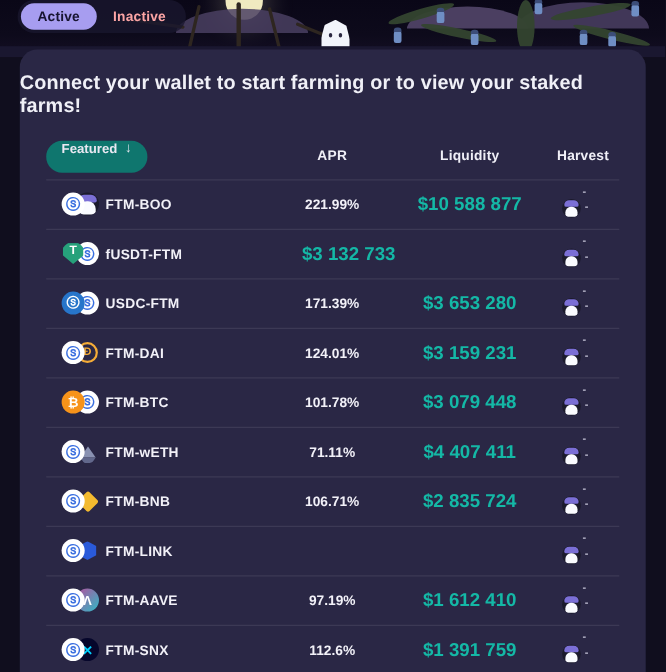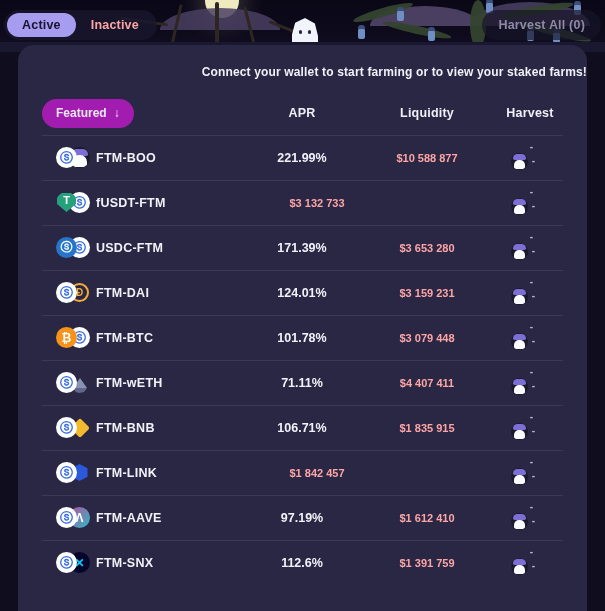--- a/index.html
+++ b/index.html
@@ -71,22 +71,22 @@
   }
   .vine {
     position: absolute; background: #34452f; border-radius: 50%;
     opacity: .95;
   }
 
   
   .topbar {
     position: absolute; left: 0; top: 0;
     width: 605px; height: 40px;
-    display: flex; align-items: flex-end;
-    padding: 0 4px;
+    display: flex; align-items: flex-start;
+    padding: 0 16px;
     z-index: 5;
   }
   .tabs {
     display: flex; align-items: center;
     background: rgba(26,23,46,0.78);
     border-radius: 20px;
     padding: 3px;
     height: 30px;
   }
   .tab {
@@ -124,43 +124,43 @@
     position: absolute;
     left: 18px; top: 45px;
     width: 569px;
     min-height: 570px;
     background: #2a2745;
     border-radius: 16px 16px 0 0;
     z-index: 4;
     overflow: hidden;
   }
   .connect-msg {
-    text-align: right;
+    text-align: left;
     color: #f0f0f7;
-    font-size: 12px;
+    font-size: 18px;
     font-weight: bold;
     letter-spacing: .15px;
     padding: 20px 0 0 0;
   }
 
   
   .thead {
     display: flex;
     align-items: center;
     height: 34px;
     margin: 17px 24px 0 24px;
   }
   .col-name   { width: 205px; }
   .col-apr    { width: 110px; text-align: center; }
   .col-liq    { width: 140px; text-align: center; }
   .col-earn   { flex: 1; text-align: center; }
 
   .sort-pill {
-    display: inline-flex; align-items: center; gap: 7px;
-    background: #a21caf;
+    display: inline-flex; gap: 7px;
+    background: #0f766e;
     border-radius: 16px;
     height: 29px;
     padding: 0 14px;
     color: #e9e8f2;
     font-size: 12px;
     font-weight: bold;
     cursor: pointer;
     user-select: none;
   }
   .arrow-down { font-size: 12px; line-height: 1; color: #e9e8f2; }
@@ -275,21 +275,21 @@
     font-weight: bold;
     letter-spacing: .25px;
     white-space: nowrap;
   }
   .apr-cell {
     width: 110px; text-align: center;
     color: #f2f1f8; font-size: 12.5px; font-weight: bold;
   }
   .liq-cell {
     width: 140px; text-align: center;
-    color: #fca5a5; font-size: 11px; font-weight: bold;
+    color: #14b8a6; font-size: 17px; font-weight: bold;
   }
   .earn-cell {
     flex: 1; position: relative; height: 45px;
   }
   .earn-inner {
     position: absolute; right: 28px; top: 6px;
     display: flex; flex-direction: column; align-items: flex-end; gap: 1px;
   }
   .earn-usd {
     color: #b9b7cc; font-size: 10px; font-weight: bold;
@@ -350,23 +350,20 @@
   <div class="topbar">
     <div class="tabs">
       <div class="tab active">
         <span>Active</span>
       </div>
       <div class="tab">
         <span>Inactive</span>
       </div>
     </div>
     <div class="spacer"></div>
-    <button class="harvest-btn">
-      <span>Harvest All (0)</span>
-    </button>
   </div>
 
   <div class="card">
     <div class="connect-msg">Connect your wallet to start farming or to view your staked farms!</div>
 
     <div class="thead">
       <div class="col-name">
         <span class="sort-pill">
           <span>Featured</span>
           <span class="arrow-down">↓</span>
@@ -546,21 +543,21 @@
               <span class="tok first t-ftm">
                 <span class="glyph">ⓢ</span>
               </span>
               <span class="tok second t-bnb">
                 <span class="rhom"></span>
               </span>
             </span>
             <span class="pair-name">FTM-BNB</span>
           </div>
           <div class="apr-cell">106.71%</div>
-          <div class="liq-cell">$1 835 915</div>
+          <div class="liq-cell">$2 835 724</div>
           <div class="earn-cell">
             <span class="earn-inner">
               <span class="earn-usd">-</span>
               <span class="earn-amt-row">
                 <span class="earn-token">
                   <span class="hat"></span>
                   <span class="face"></span>
                 </span>
                 <span class="earn-amt">-</span>
               </span>
@@ -572,21 +569,20 @@
             <span class="icon-pair">
               <span class="tok first t-ftm">
                 <span class="glyph">ⓢ</span>
               </span>
               <span class="tok second t-link">
                 <span class="hex"></span>
               </span>
             </span>
             <span class="pair-name">FTM-LINK</span>
           </div>
-          <div class="liq-cell">$1 842 457</div>
           <div class="earn-cell">
             <span class="earn-inner">
               <span class="earn-usd">-</span>
               <span class="earn-amt-row">
                 <span class="earn-token">
                   <span class="hat"></span>
                   <span class="face"></span>
                 </span>
                 <span class="earn-amt">-</span>
               </span>

